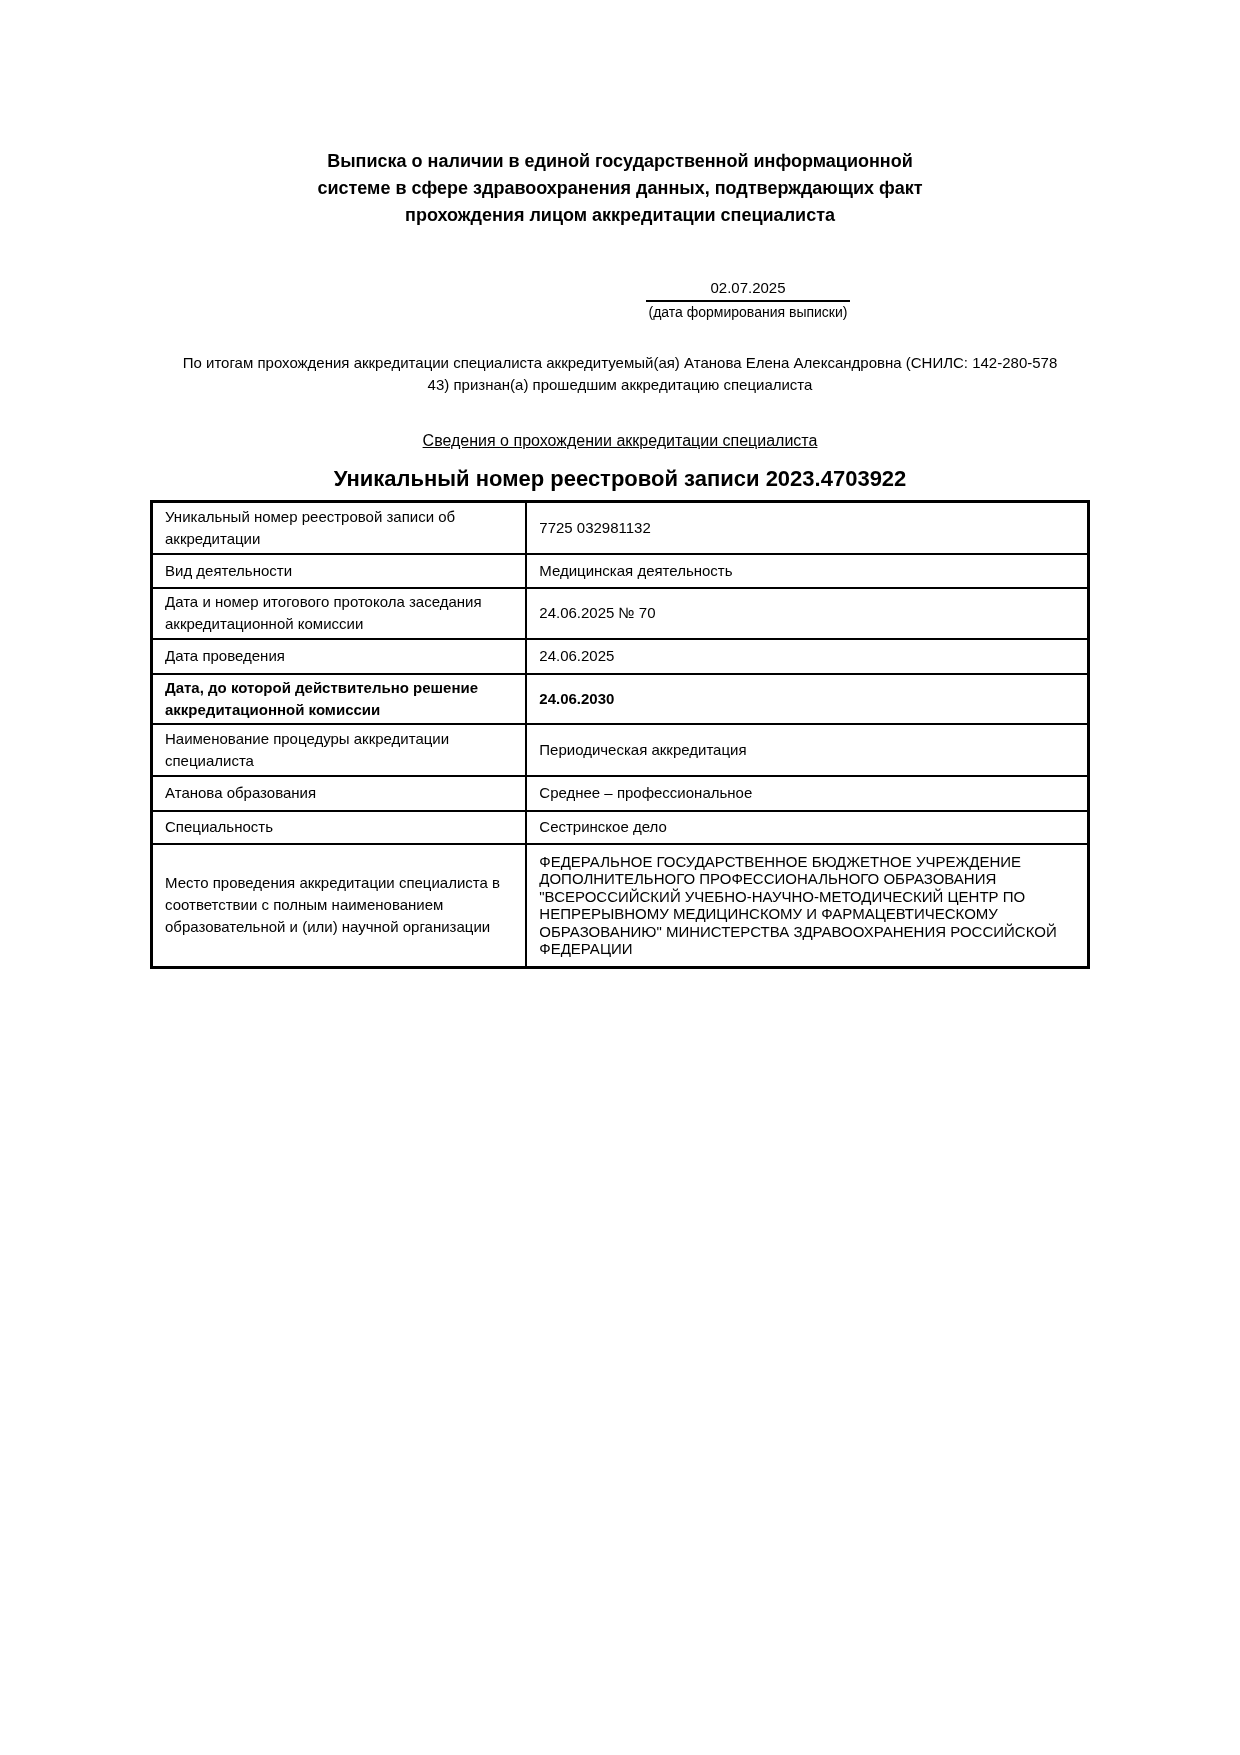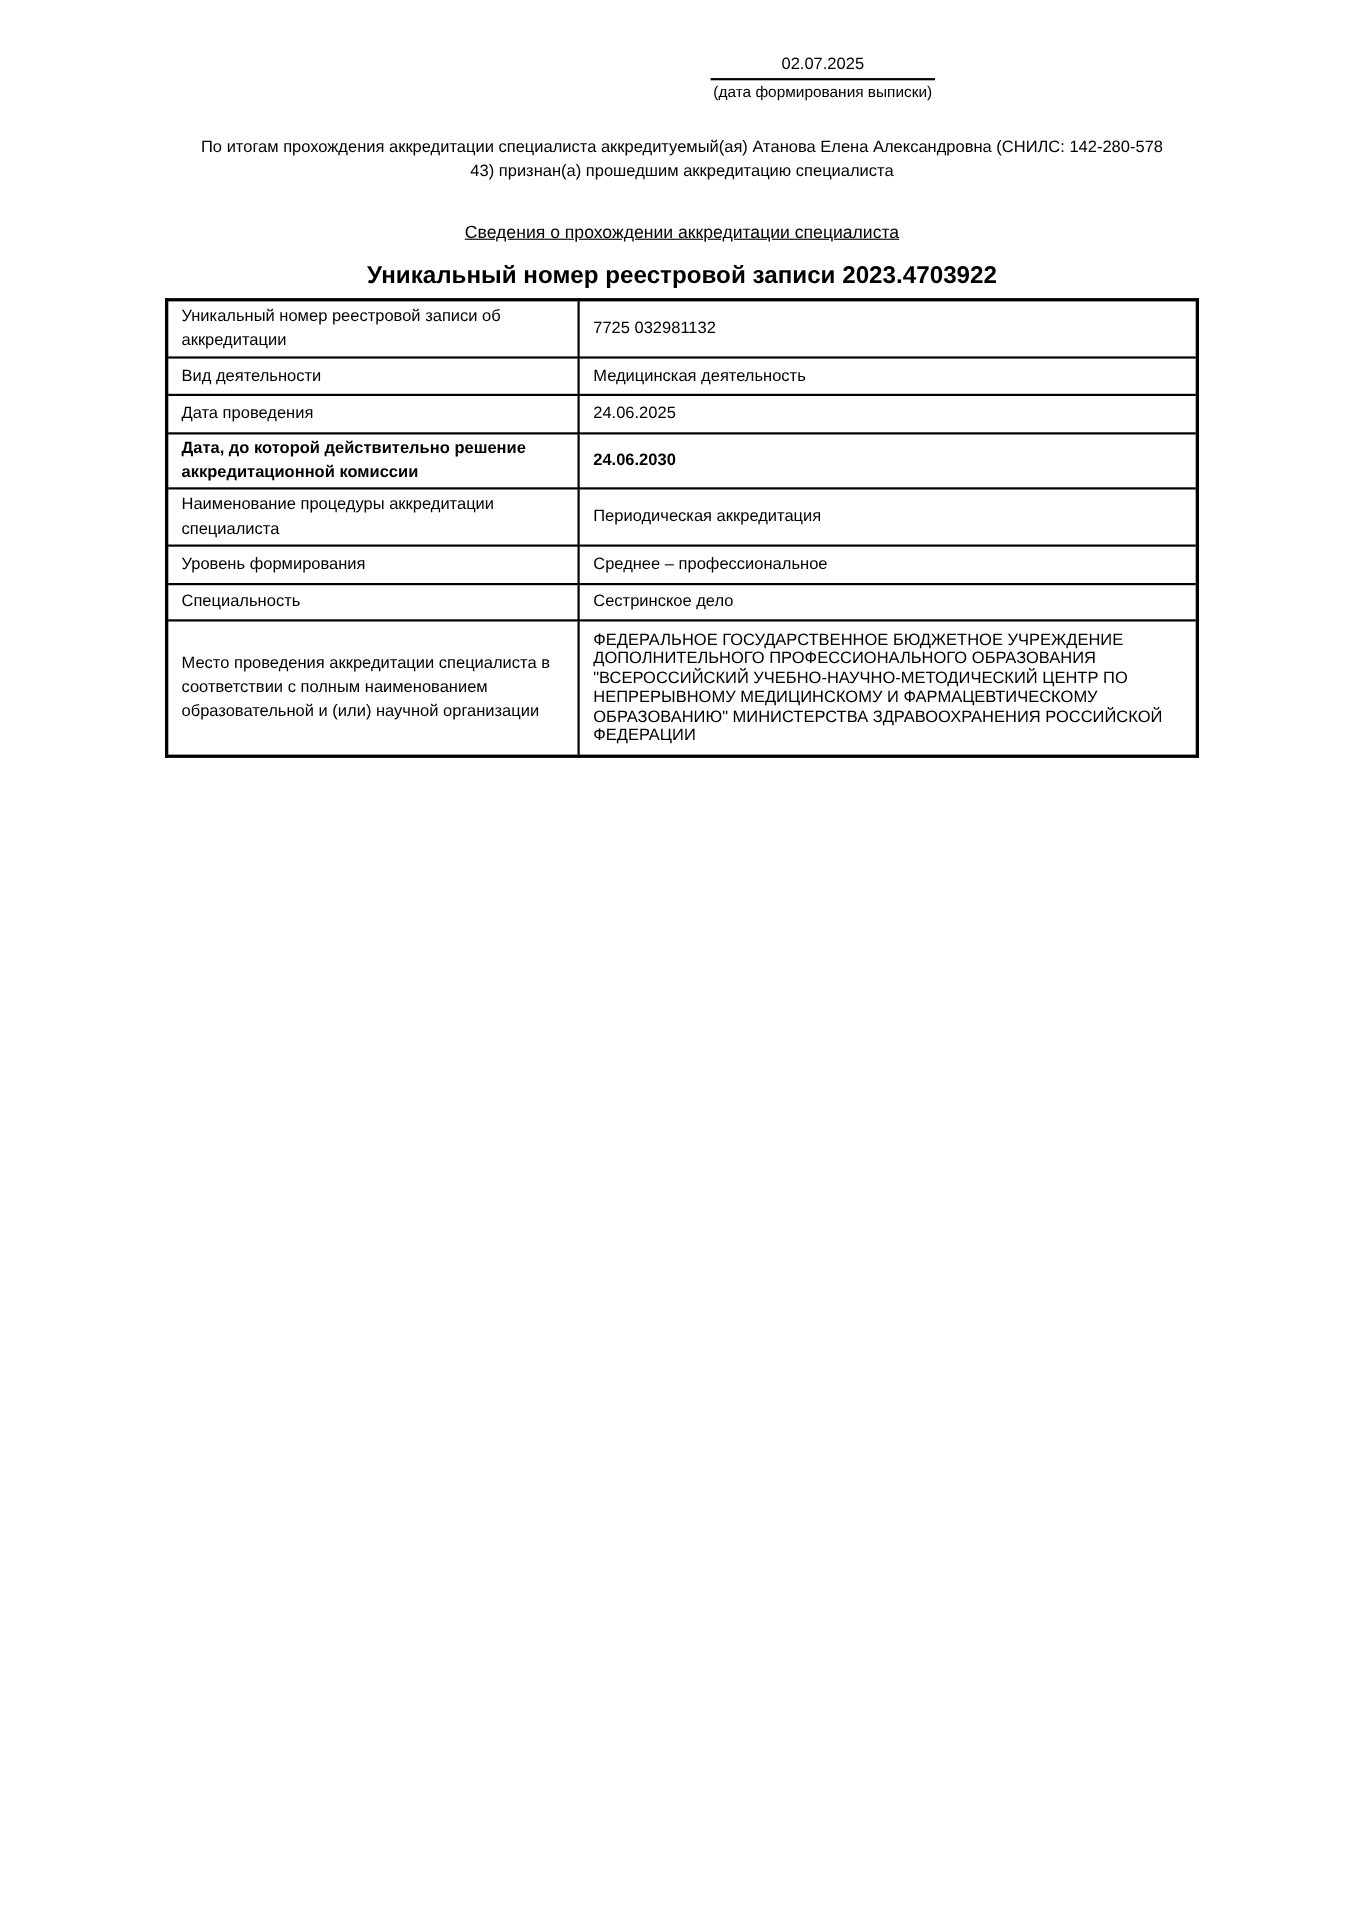--- a/index.html
+++ b/index.html
@@ -92,20 +92,25 @@
   tr.r8  { height: 33px; }
   tr.r9  { height: 34px; }
   tr.r10 { height: 124px; }
   tr.r10 td.val { line-height: 17.5px; }
 </style>
 </head>
 <body>
 
 <div class="page">
 
+  <div class="doc-title">
+    <div>Выписка о наличии в единой государственной информационной</div>
+    <div>системе в сфере здравоохранения данных, подтверждающих факт</div>
+    <div>прохождения лицом аккредитации специалиста</div>
+  </div>
 
   <div class="date-block">
     <span class="date-value">02.07.2025</span>
     <span class="date-caption">(дата формирования выписки)</span>
   </div>
 
   <div class="intro">
     <div>По итогам прохождения аккредитации специалиста аккредитуемый(ая) Атанова Елена Александровна (СНИЛС: 142-280-578</div>
     <div>43) признан(а) прошедшим аккредитацию специалиста</div>
   </div>
@@ -121,34 +126,38 @@
       </colgroup>
     <tbody>
       <tr class="r1">
         <td class="lbl">Уникальный номер реестровой записи об аккредитации</td>
         <td class="val">7725 032981132</td>
       </tr>
       <tr class="r2">
         <td class="lbl">Вид деятельности</td>
         <td class="val">Медицинская деятельность</td>
       </tr>
+      <tr class="r3">
+        <td class="lbl">Дата и номер итогового протокола заседания аккредитационной комиссии</td>
+        <td class="val">24.06.2025 № 70</td>
+      </tr>
       <tr class="r4">
         <td class="lbl">Дата проведения</td>
         <td class="val">24.06.2025</td>
       </tr>
       <tr class="r5">
         <td class="lbl">Дата, до которой действительно решение аккредитационной комиссии</td>
         <td class="val">24.06.2030</td>
       </tr>
       <tr class="r6">
         <td class="lbl">Наименование процедуры аккредитации специалиста</td>
         <td class="val">Периодическая аккредитация</td>
       </tr>
       <tr class="r7">
-        <td class="lbl">Уровень формирования</td>
+        <td class="lbl">Атанова образования</td>
         <td class="val">Среднее – профессиональное</td>
       </tr>
       <tr class="r8">
         <td class="lbl">Специальность</td>
         <td class="val">Сестринское дело</td>
       </tr>
       <tr class="r10">
         <td class="lbl">Место проведения аккредитации специалиста в соответствии с полным наименованием образовательной и (или) научной организации</td>
         <td class="val">ФЕДЕРАЛЬНОЕ ГОСУДАРСТВЕННОЕ БЮДЖЕТНОЕ УЧРЕЖДЕНИЕ ДОПОЛНИТЕЛЬНОГО ПРОФЕССИОНАЛЬНОГО ОБРАЗОВАНИЯ "ВСЕРОССИЙСКИЙ УЧЕБНО-НАУЧНО-МЕТОДИЧЕСКИЙ ЦЕНТР ПО НЕПРЕРЫВНОМУ МЕДИЦИНСКОМУ И ФАРМАЦЕВТИЧЕСКОМУ ОБРАЗОВАНИЮ" МИНИСТЕРСТВА ЗДРАВООХРАНЕНИЯ РОССИЙСКОЙ ФЕДЕРАЦИИ</td>
       </tr>

